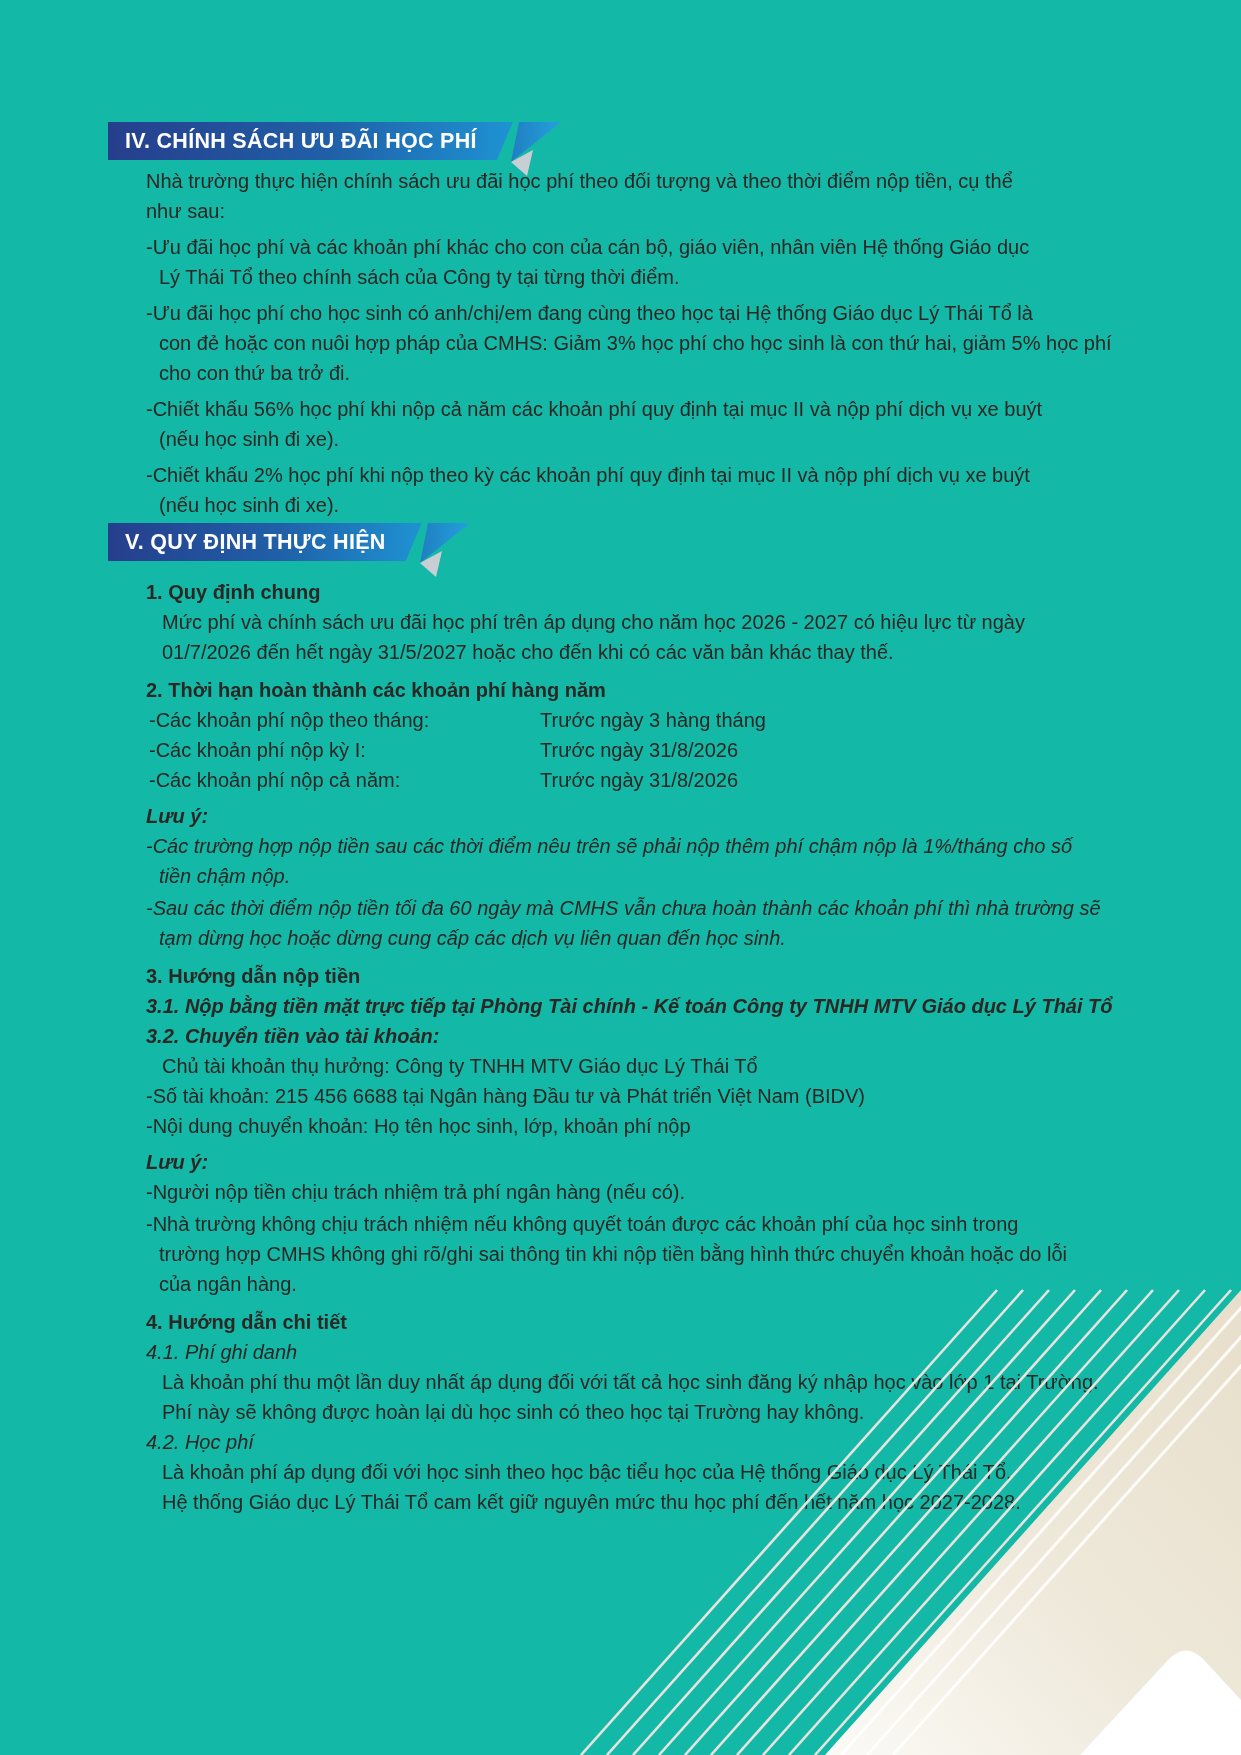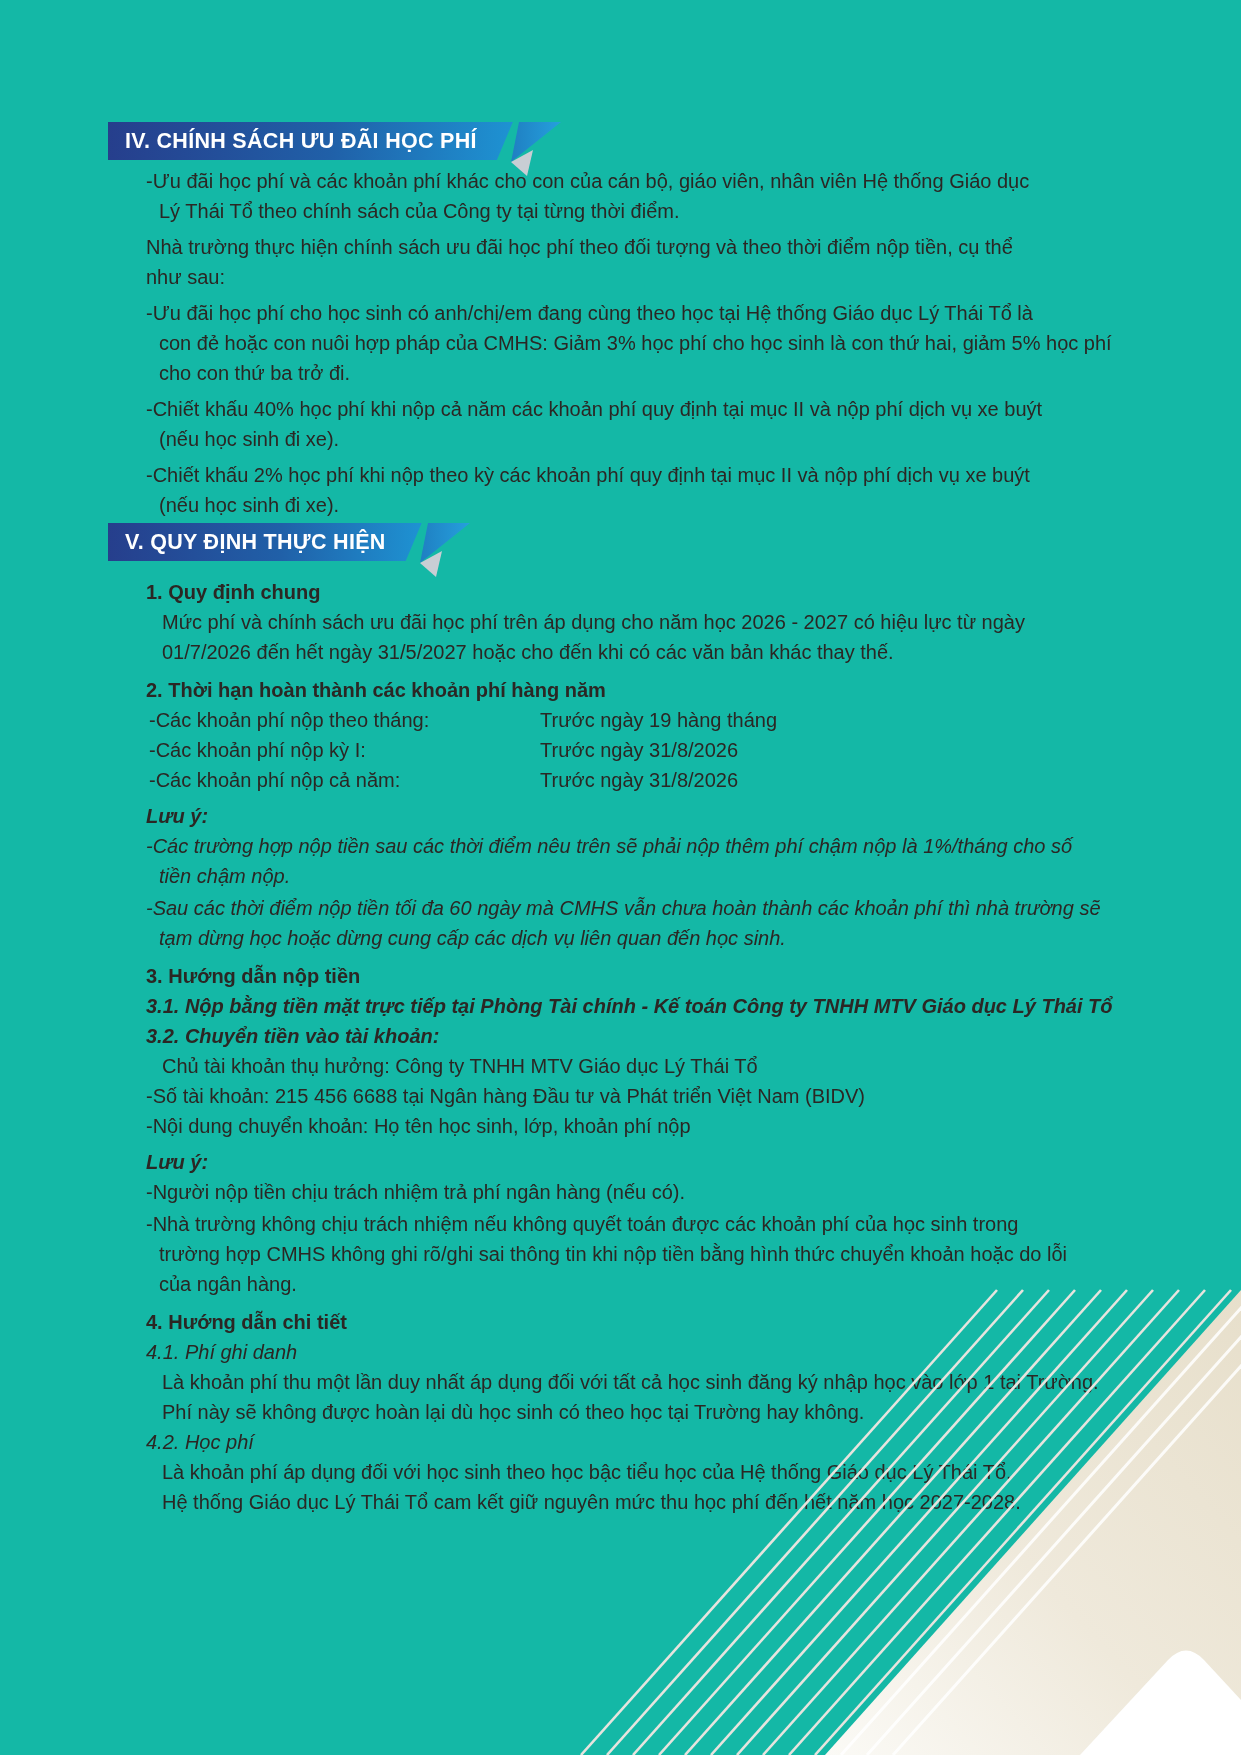--- a/index.html
+++ b/index.html
@@ -55,28 +55,28 @@
           <linearGradient id="tg4" x1="0" y1="0" x2="1" y2="0">
             <stop offset="0" stop-color="#1f7fc2"></stop>
               <stop offset="1" stop-color="#25a0dd"></stop>
           </linearGradient>
         </defs>
         <path d="M14 0 L56 0 L6 40 Z" fill="url(#tg4)"></path>
         <path d="M6 40 L28 28 L22 54 Z" fill="#c9ced4"></path>
       </svg>
     </div>
 
+    <p class="para gap6">Nhà trường thực hiện chính sách ưu đãi học phí theo đối tượng và theo thời điểm nộp tiền, cụ thể
+như sau:</p>
     <p class="para bullet gap6">-Ưu đãi học phí và các khoản phí khác cho con của cán bộ, giáo viên, nhân viên Hệ thống Giáo dục
 Lý Thái Tổ theo chính sách của Công ty tại từng thời điểm.</p>
-    <p class="para gap6">Nhà trường thực hiện chính sách ưu đãi học phí theo đối tượng và theo thời điểm nộp tiền, cụ thể
-như sau:</p>
     <p class="para bullet gap6">-Ưu đãi học phí cho học sinh có anh/chị/em đang cùng theo học tại Hệ thống Giáo dục Lý Thái Tổ là
 con đẻ hoặc con nuôi hợp pháp của CMHS: Giảm 3% học phí cho học sinh là con thứ hai, giảm 5% học phí
 cho con thứ ba trở đi.</p>
-    <p class="para bullet gap6">-Chiết khấu 40% học phí khi nộp cả năm các khoản phí quy định tại mục II và nộp phí dịch vụ xe buýt
+    <p class="para bullet gap6">-Chiết khấu 56% học phí khi nộp cả năm các khoản phí quy định tại mục II và nộp phí dịch vụ xe buýt
 (nếu học sinh đi xe).</p>
     <p class="para bullet gap6">-Chiết khấu 2% học phí khi nộp theo kỳ các khoản phí quy định tại mục II và nộp phí dịch vụ xe buýt
 (nếu học sinh đi xe).</p>
 
     
     <div class="banner-wrap b5wrap">
       <div class="banner-bar">
         <span>V. QUY ĐỊNH THỰC HIỆN</span>
       </div>
       <svg class="banner-tail" width="56" height="56" viewBox="0 0 56 56">
@@ -91,21 +91,21 @@
       </svg>
     </div>
 
     <p class="h gap16">1. Quy định chung</p>
     <p class="para ind">Mức phí và chính sách ưu đãi học phí trên áp dụng cho năm học 2026 - 2027 có hiệu lực từ ngày
 01/7/2026 đến hết ngày 31/5/2027 hoặc cho đến khi có các văn bản khác thay thế.</p>
 
     <p class="h gap8">2. Thời hạn hoàn thành các khoản phí hàng năm</p>
     <div class="row">
       <span class="row-label">-Các khoản phí nộp theo tháng:</span>
-      <span class="row-value">Trước ngày 19 hàng tháng</span>
+      <span class="row-value">Trước ngày 3 hàng tháng</span>
     </div>
     <div class="row">
       <span class="row-label">-Các khoản phí nộp kỳ I:</span>
       <span class="row-value">Trước ngày 31/8/2026</span>
     </div>
     <div class="row">
       <span class="row-label">-Các khoản phí nộp cả năm:</span>
       <span class="row-value">Trước ngày 31/8/2026</span>
     </div>
 

